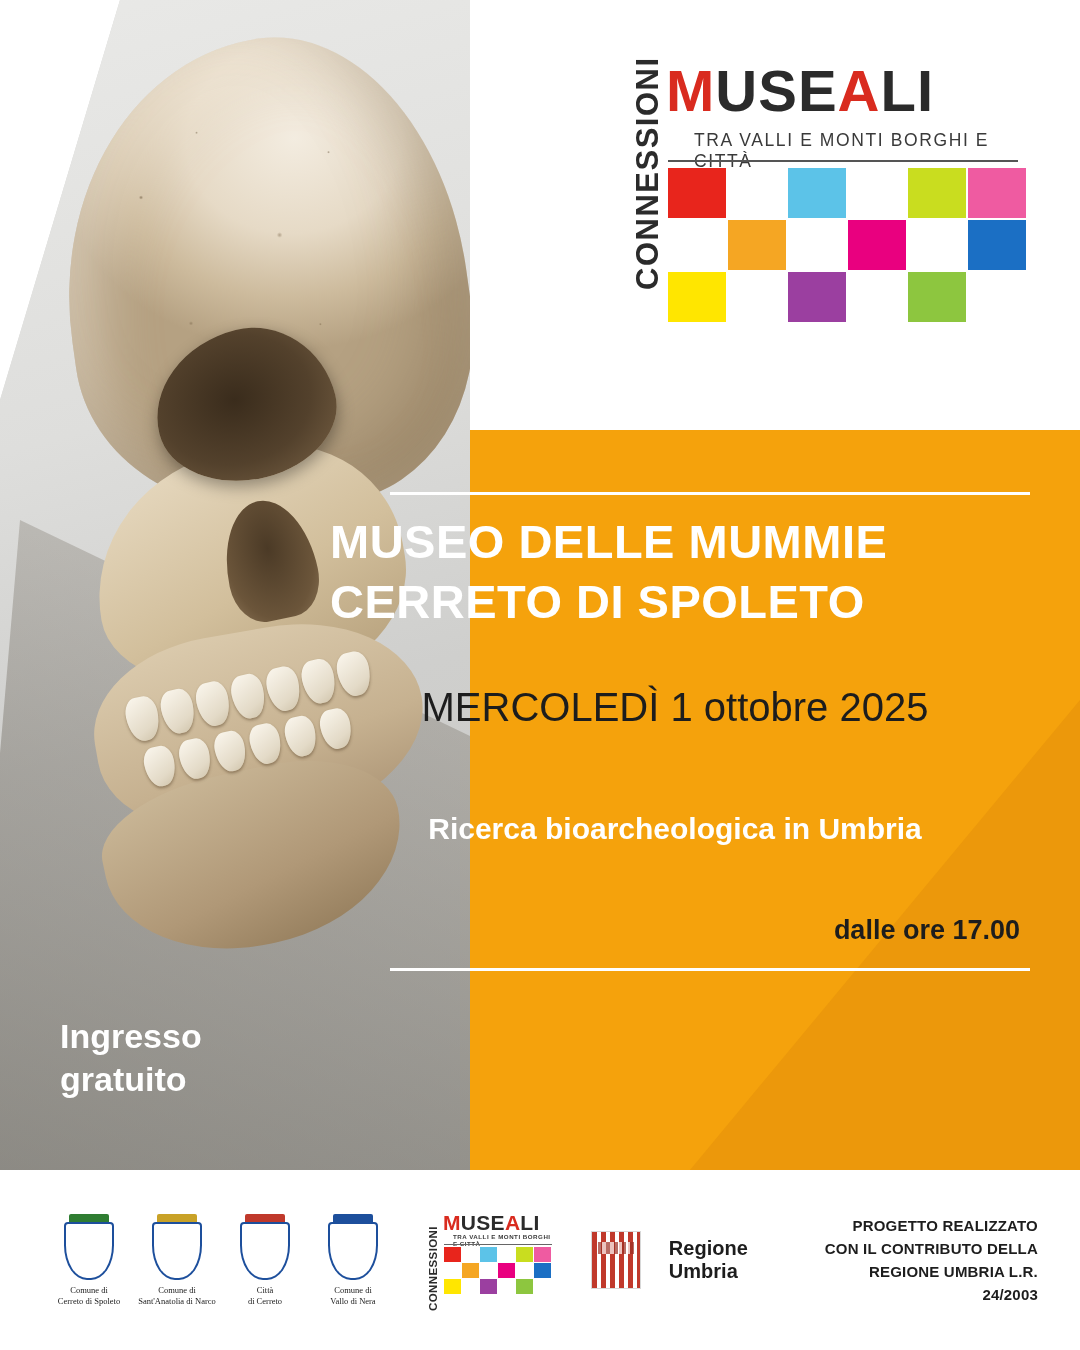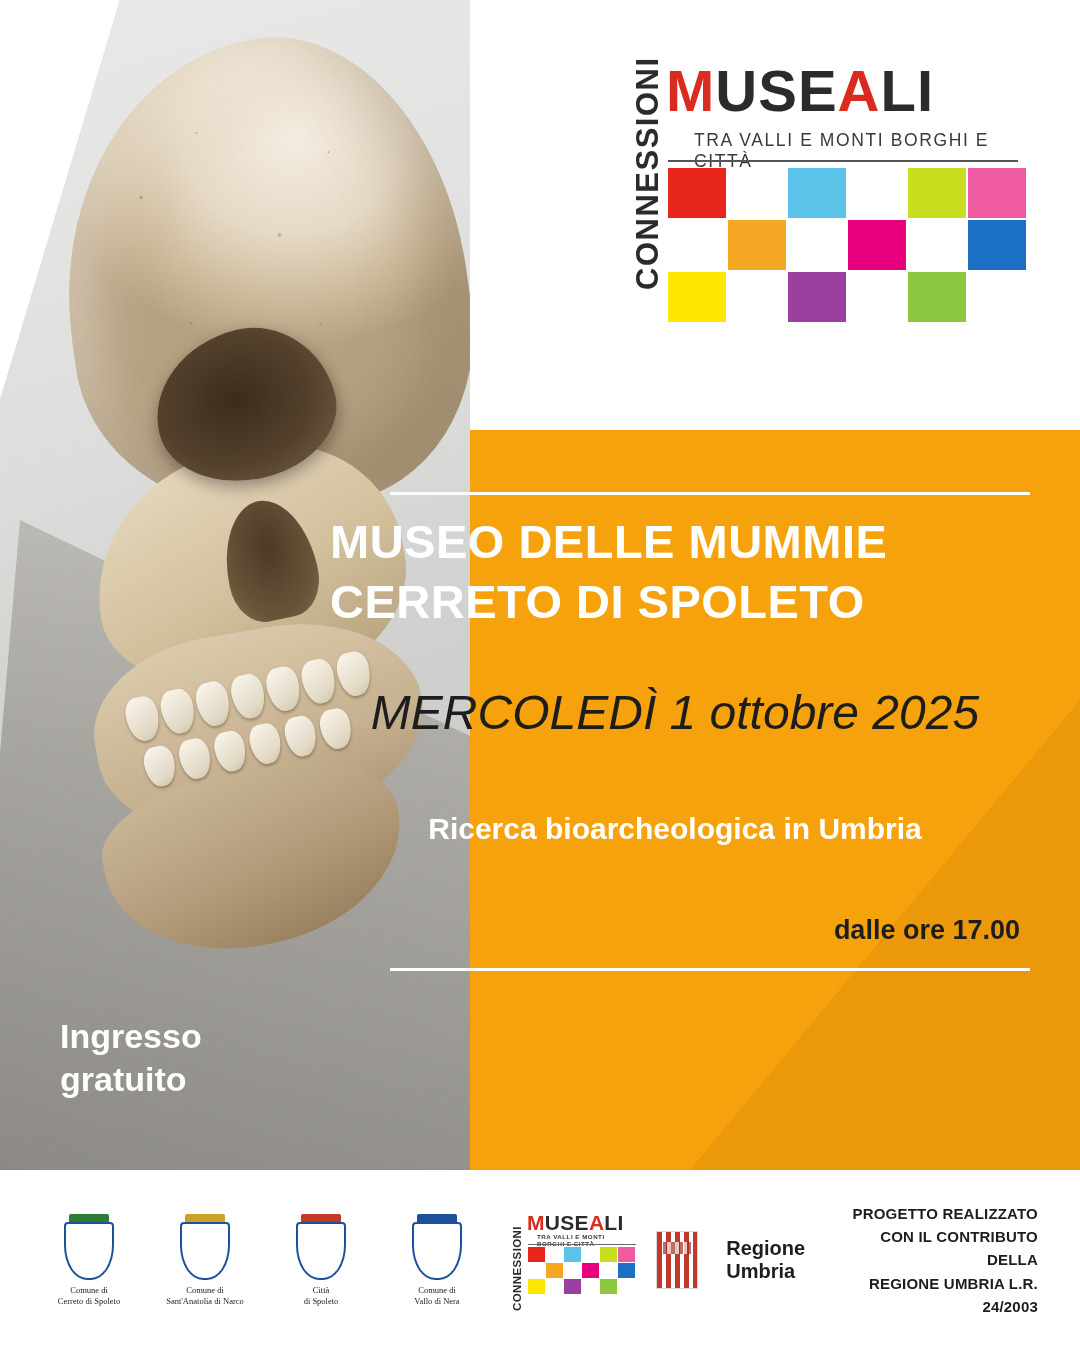--- a/index.html
+++ b/index.html
@@ -200,23 +200,22 @@
     position: absolute; left: 0; right: 0; top: 92px;
     text-align: left;
     color: #ffffff;
     font-size: 47px; font-weight: 800; line-height: 1.28;
     letter-spacing: .5px;
     padding-right: 10px;
   }
   .date-line {
     position: absolute; left: 0; right: 0; top: 265px;
     text-align: center;
-    font-size: 48px; color: #1d1d1d; font-weight: 400;
+    font-size: 40px; color: #1d1d1d; font-weight: 400;
     padding-right: 10px;
-    font-style: italic;
   }
   .convegno {
     position: absolute; left: 0; right: 0; top: 325px;
     text-align: center;
     font-size: 50px; font-weight: 800; color: #ffffff;
     padding-right: 10px;
   }
   .subtitle {
     position: absolute; left: 0; right: 0; top: 392px;
     text-align: center;
@@ -245,21 +244,21 @@
     color: #ffffff; font-size: 34px; font-weight: 800; line-height: 1.25;
   }
 
   
   .footer {
     position: absolute; left: 0; bottom: 0; width: 1080px; height: 180px;
     z-index: 9;
     display: flex; align-items: center;
   }
   .crests {
-    display: flex; align-items: flex-end; gap: 28px;
+    display: flex; align-items: flex-end; 
     margin-left: 45px;
   }
   .crest { width: 88px; text-align: center; }
   .crest .shield {
     width: 58px; height: 66px; margin: 0 auto 5px auto;
     position: relative;
   }
   .crest .shield .body {
     position: absolute; inset: 8px 4px 0 4px;
     background: #ffffff;
@@ -437,21 +436,21 @@
             <div>Sant'Anatolia di Narco</div>
           </div>
         </div>
         <div class="crest">
           <div class="shield">
             <div class="crown" style="background: rgb(192, 57, 43);"></div>
             <div class="body"></div>
           </div>
           <div class="cap">
             <div>Città</div>
-            <div>di Spoleto</div>
+            <div>di Cerreto</div>
           </div>
         </div>
         <div class="crest">
           <div class="shield">
             <div class="crown" style="background: rgb(29, 79, 156);"></div>
             <div class="body"></div>
           </div>
           <div class="cap">
             <div>Comune di</div>
             <div>Vallo di Nera</div>

